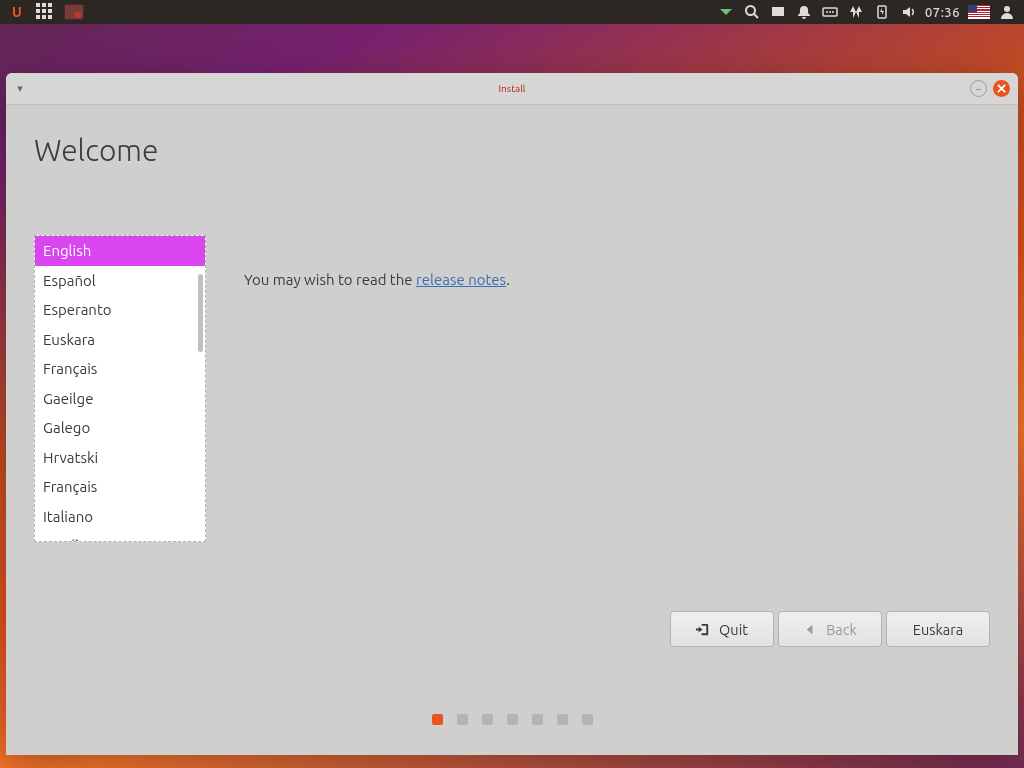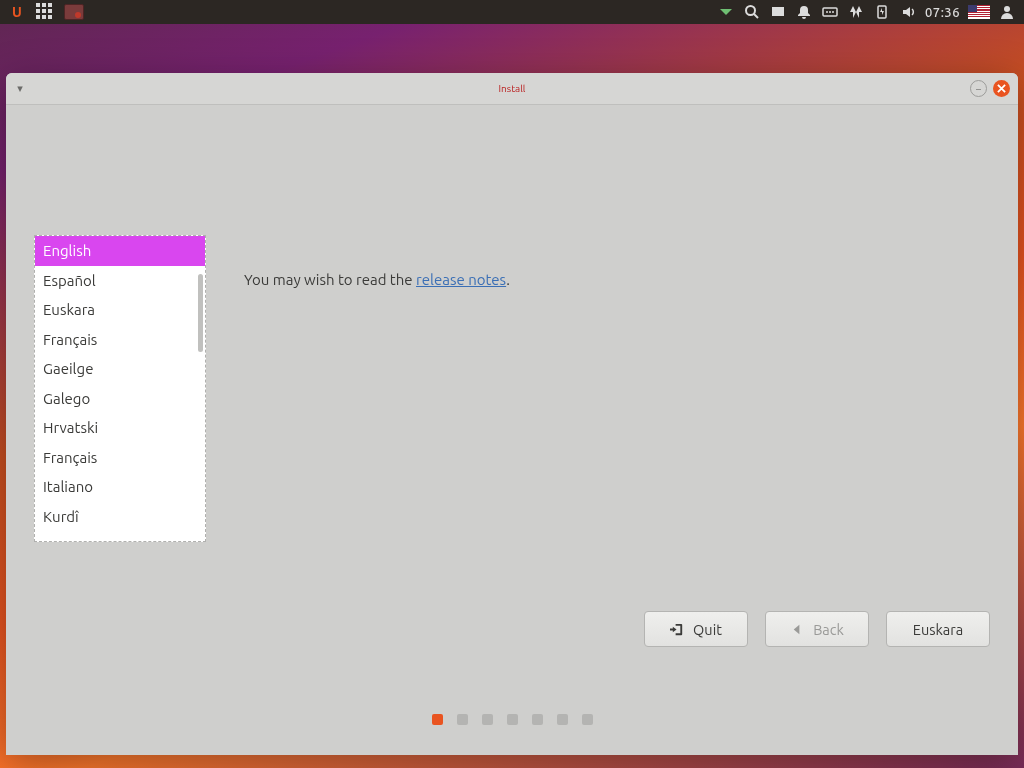--- a/index.html
+++ b/index.html
@@ -75,21 +75,21 @@
     overflow:hidden;
   }
   .lang-list { list-style:none; font-size:15px; color:#3b3b39; }
   .lang-list li { padding:5px 8px; line-height:1.3; cursor:pointer;}
   .lang-list li.sel { background:#d946ef; color:#fff; }
   .lang-scroll { position:absolute; right:2px; top:38px; width:5px; height:78px; background:#c0c0be; border-radius:3px;}
 
   .release-line { position:absolute; left:238px; top:166px; font-size:15px; color:#3b3b39; }
   .release-line a { color:#3b6fb5; text-decoration:underline; cursor:pointer;}
 
-  .btn-row { position:absolute; right:28px; bottom:108px; display:flex; gap:17px;}
+  .btn-row { position:absolute; right:28px; bottom:108px; display:flex; gap:4px;}
   .btn {
     min-width:104px; height:36px; padding:0 18px;
     background: linear-gradient(#efefed,#e2e2e0);
     border:1px solid #b4b4b2; border-radius:4px;
     display:flex; align-items:center; justify-content:center; gap:8px;
     font-size:14.5px; color:#3b3b39; cursor:pointer;
   }
   .btn.disabled { color:#9a9a98; }
   .btn svg { width:15px;height:15px; }
   .btn.disabled svg { fill:#9a9a98;} .btn:not(.disabled) svg{fill:#3b3b39;}
@@ -189,25 +189,27 @@
         <div class="tbc min">–</div>
         <div class="tbc close">
             <svg viewBox="0 0 10 10">
               <path d="M1 1l8 8M9 1l-8 8" stroke="#fff" stroke-width="2"></path>
             </svg>
           </div>
       </div>
     </div>
 
     <div class="content">
+      <h1 class="heading">Welcome</h1>
 
       <div class="lang-box">
         <ul class="lang-list" id="lang-list">
             <li class="sel">English</li>
             <li>Español</li>
+            <li>Esperanto</li>
             <li>Euskara</li>
             <li>Français</li>
             <li>Gaeilge</li>
             <li>Galego</li>
             <li>Hrvatski</li>
             <li>Français</li>
             <li>Italiano</li>
             <li>Kurdî</li>
           </ul>
         <div class="lang-scroll"></div>

